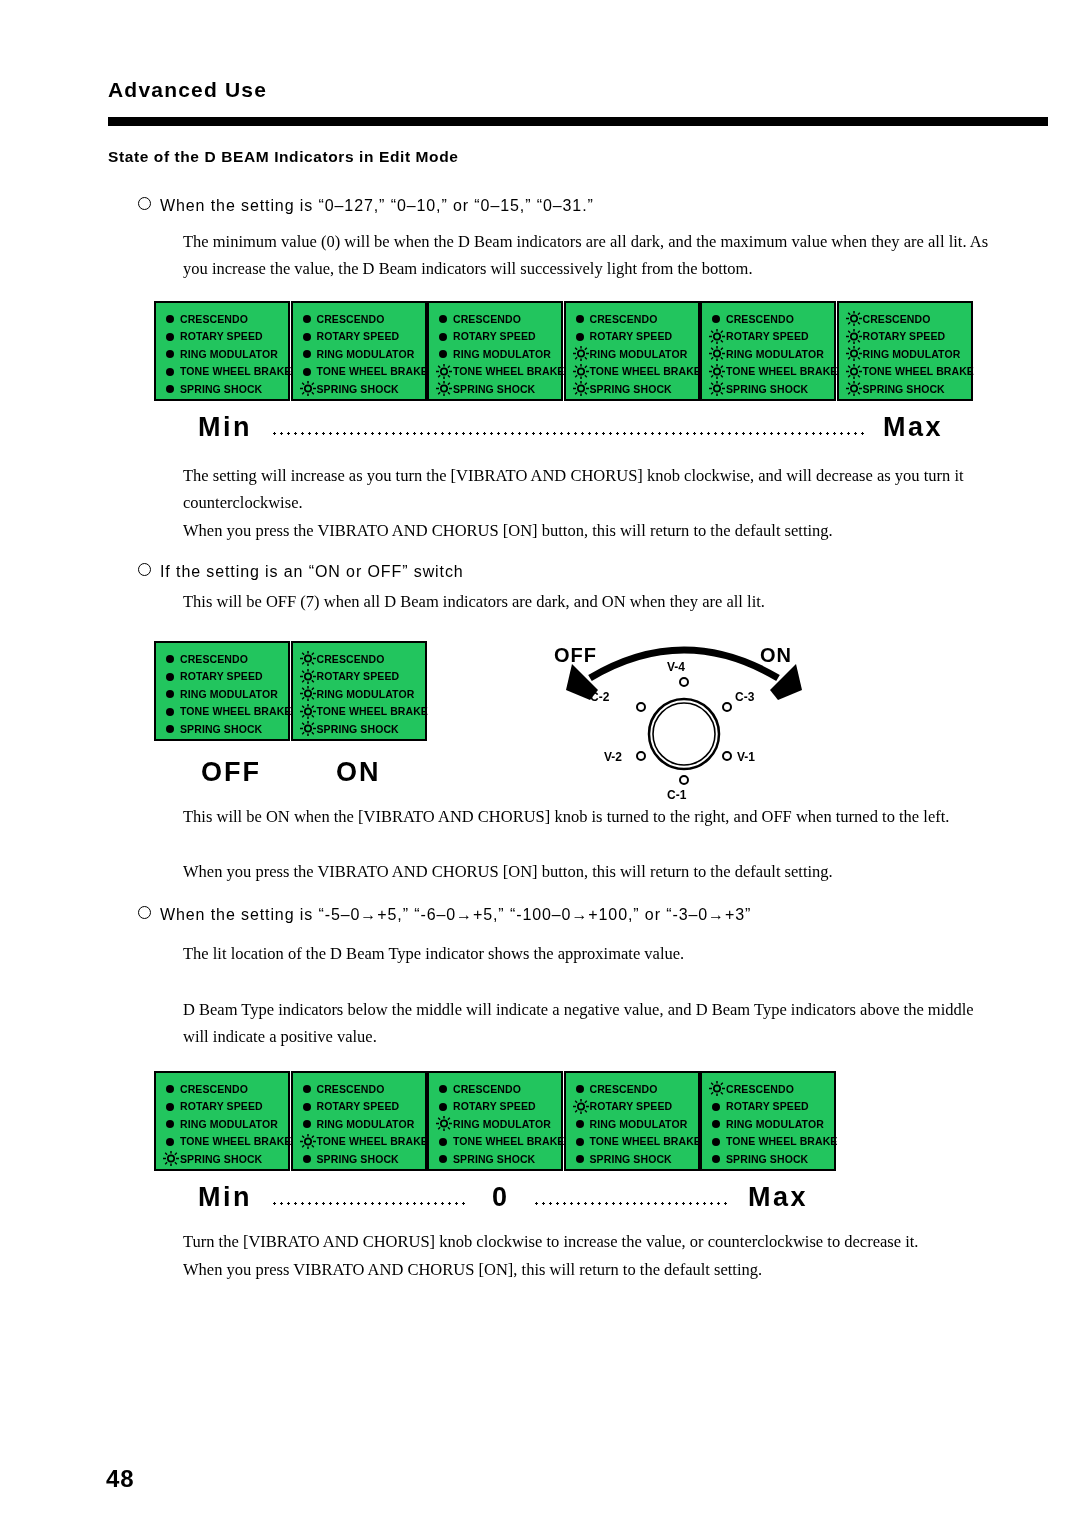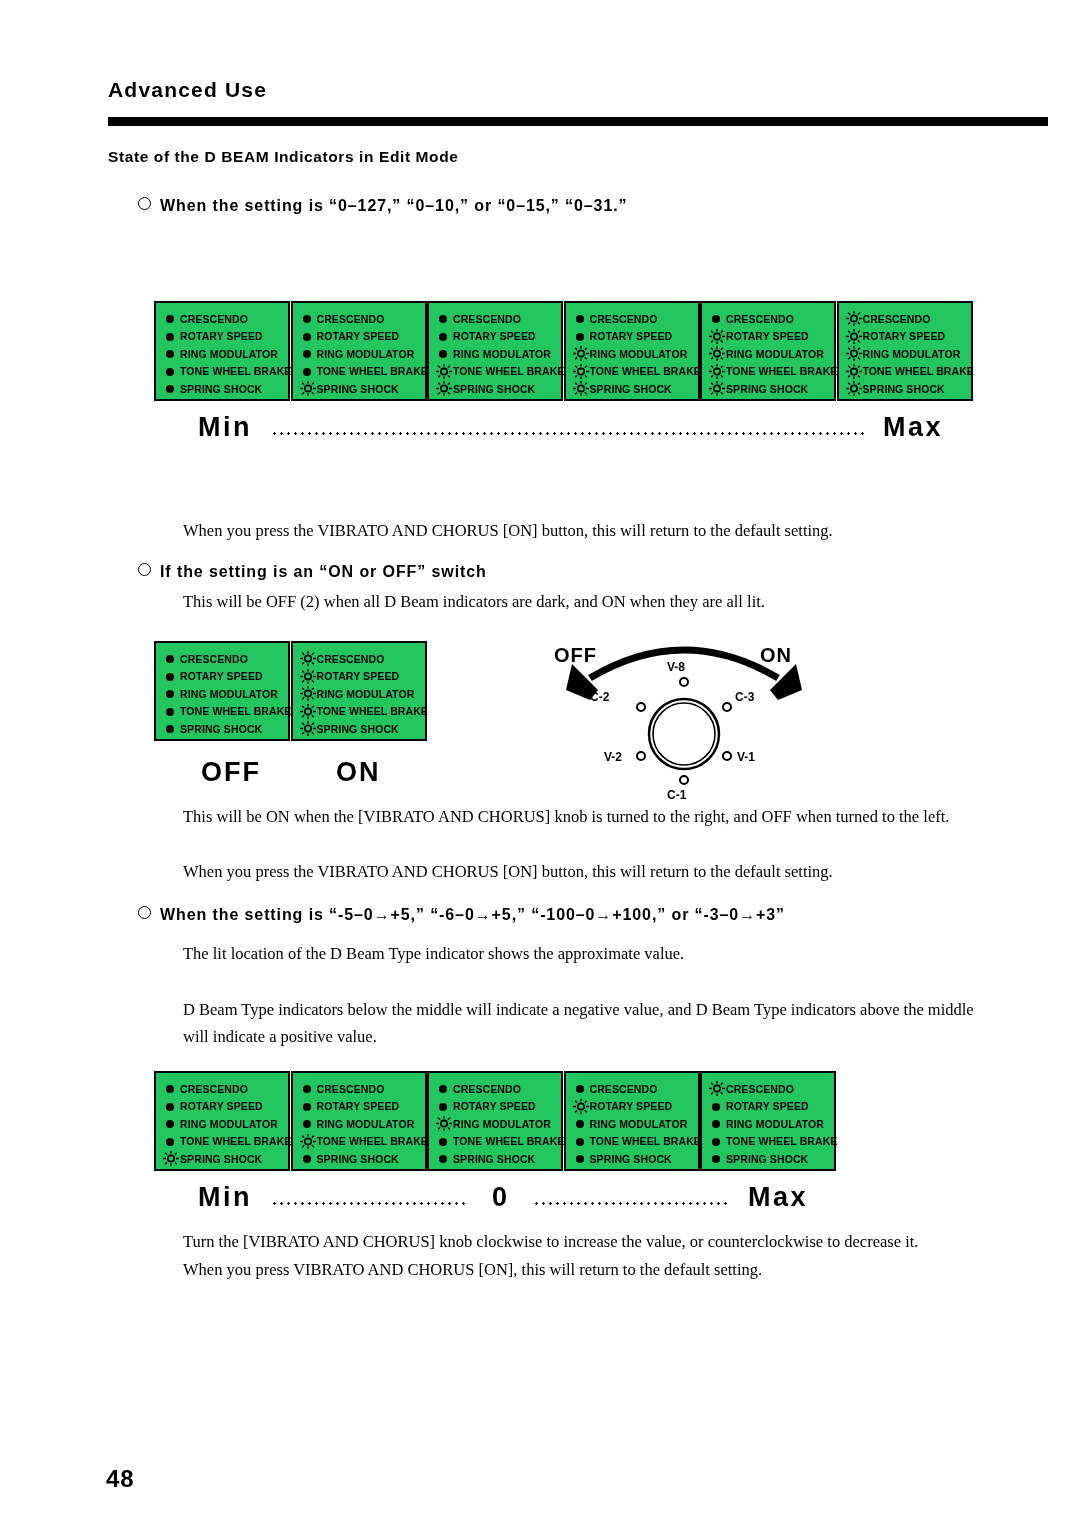--- a/index.html
+++ b/index.html
@@ -43,21 +43,21 @@
     left: 70px;
     font-family: "Liberation Sans", sans-serif;
     font-weight: bold;
     font-size: 15.5px;
     letter-spacing: 0.6px;
   }
   .bullet-heading {
     position: absolute;
     left: 100px;
     font-family: "Liberation Sans", sans-serif;
-    font-weight: bold;
+    font-weight: normal;
     font-size: 16px;
     letter-spacing: 0.9px;
     white-space: nowrap;
   }
   .bullet-heading .ring {
     display: inline-block;
     width: 11px;
     height: 11px;
     border: 1.6px solid #000;
     border-radius: 50%;
@@ -181,20 +181,21 @@
 
   <div class="chapter-title">Advanced Use</div>
   <div class="header-rule"></div>
 
   <div class="section-title" style="top:148px;">State of the D BEAM Indicators in Edit Mode</div>
 
   <div class="bullet-heading" style="top:197px;">
     <span class="ring"></span><span>When the setting is “0–127,” “0–10,” or “0–15,” “0–31.”</span>
   </div>
 
+  <div class="para" style="top:228px;">The minimum value (0) will be when the D Beam indicators are all dark, and the maximum value when they are all lit. As you increase the value, the D Beam indicators will successively light from the bottom.</div>
 
   <div id="row-ramp">
       <div class="panel" style="left: 116px; top: 301px; width: 136px; height: 100px;">
         <div class="panel-row-item">
           <span class="ind dark"></span>
           <span>CRESCENDO</span>
         </div>
         <div class="panel-row-item">
           <span class="ind dark"></span>
           <span>ROTARY SPEED</span>
@@ -503,27 +504,28 @@
         </div>
       </div>
     </div>
 
   <div class="scale-row" style="left:160px; top:412px; width:745px;">
     <span class="scale-label">Min</span>
     <span class="dots"></span>
     <span class="scale-label">Max</span>
   </div>
 
+  <div class="para" style="top:462px;">The setting will increase as you turn the [VIBRATO AND CHORUS] knob clockwise, and will decrease as you turn it counterclockwise.</div>
   <div class="para" style="top:517px;">When you press the VIBRATO AND CHORUS [ON] button, this will return to the default setting.</div>
 
   <div class="bullet-heading" style="top:563px;">
     <span class="ring"></span><span>If the setting is an “ON or OFF” switch</span>
   </div>
 
-  <div class="para" style="top:588px;">This will be OFF (2) when all D Beam indicators are dark, and ON when they are all lit.</div>
+  <div class="para" style="top:588px;">This will be OFF (7) when all D Beam indicators are dark, and ON when they are all lit.</div>
 
   <div id="row-onoff">
       <div class="panel" style="left: 116px; top: 641px; width: 136px; height: 100px;">
         <div class="panel-row-item">
           <span class="ind dark"></span>
           <span>CRESCENDO</span>
         </div>
         <div class="panel-row-item">
           <span class="ind dark"></span>
           <span>ROTARY SPEED</span>
@@ -641,21 +643,21 @@
       <circle cx="91" cy="118" r="4" fill="none" stroke="#000" stroke-width="2"></circle>
       <circle cx="177" cy="118" r="4" fill="none" stroke="#000" stroke-width="2"></circle>
       <circle cx="134" cy="142" r="4" fill="none" stroke="#000" stroke-width="2"></circle>
     </svg>
 
     
     <div class="knob-text" style="position:absolute; left:4px; top:6px; font-size:20px; letter-spacing:1px;">OFF</div>
     <div class="knob-text" style="position:absolute; left:210px; top:6px; font-size:20px; letter-spacing:1px;">ON</div>
 
     
-    <div class="knob-text" style="position:absolute; left:117px; top:22px; font-size:12px;">V-8</div>
+    <div class="knob-text" style="position:absolute; left:117px; top:22px; font-size:12px;">V-4</div>
     <div class="knob-text" style="position:absolute; left:40px; top:52px; font-size:12px;">C-2</div>
     <div class="knob-text" style="position:absolute; left:185px; top:52px; font-size:12px;">C-3</div>
     <div class="knob-text" style="position:absolute; left:54px; top:112px; font-size:12px;">V-2</div>
     <div class="knob-text" style="position:absolute; left:187px; top:112px; font-size:12px;">V-1</div>
     <div class="knob-text" style="position:absolute; left:117px; top:150px; font-size:12px;">C-1</div>
   </div>
 
   <div class="bigword" style="left:163px; top:757px;">OFF</div>
   <div class="bigword" style="left:298px; top:757px;">ON</div>
 

